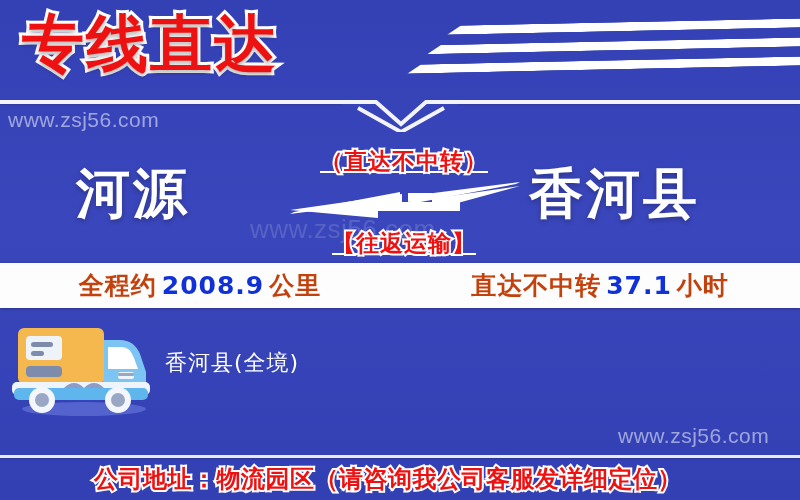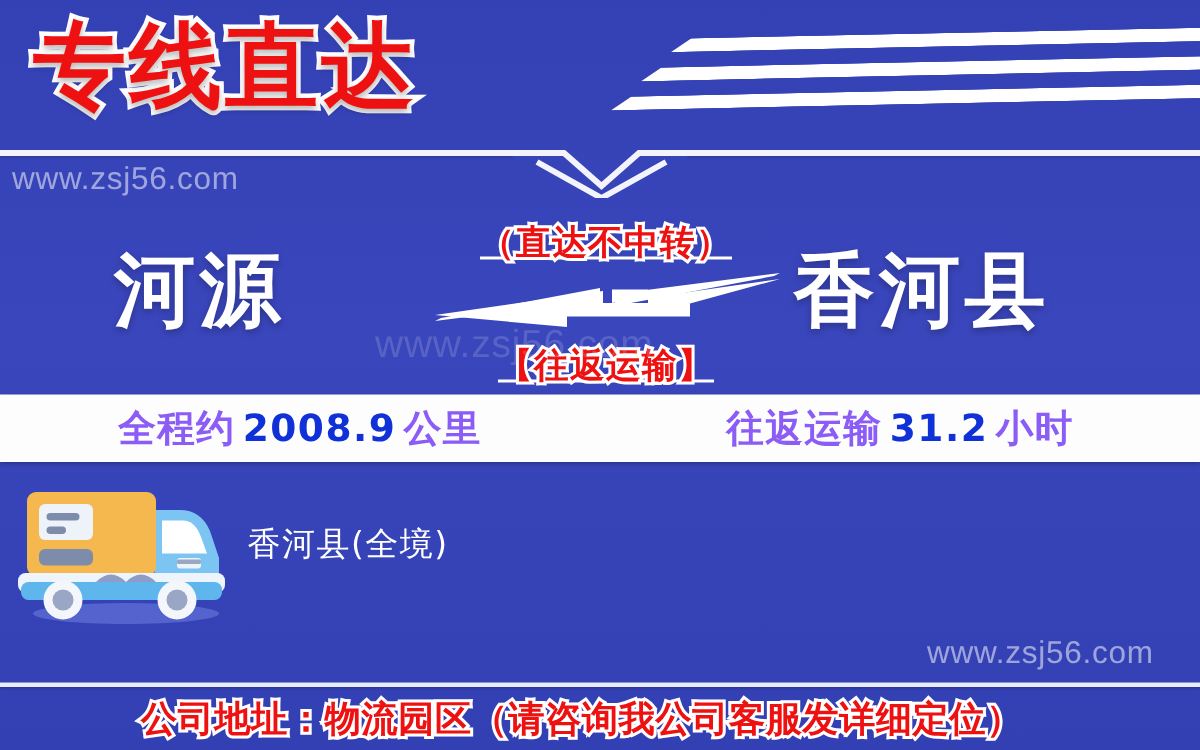--- a/index.html
+++ b/index.html
@@ -77,21 +77,21 @@
   
   .infobar{
     position:absolute;left:0;top:263px;width:800px;height:45px;
     background:#fdfdfd;
     box-shadow:0 1px 3px rgba(0,0,0,.25);
     display:flex;align-items:center;
   }
   .infoseg{flex:1;text-align:center;white-space:nowrap;
     font-size:25px;font-weight:bold;letter-spacing:1px;
     font-family:"DejaVu Sans","Liberation Sans",sans-serif;}
-  .infoseg .lab{color:#8b5cf6;}
+  .infoseg .lab{color:#c2410c;}
   .infoseg .num{color:#1030d8;padding:0 5px;text-align:center;}
 
   
   .coverage{position:absolute;left:0;top:312px;width:800px;height:110px;padding-left:26px;}
   .truck{position:absolute;left:8px;top:2px;}
   .cov-text{position:absolute;left:165px;top:36px;
     color:#ffffff;font-size:22px;letter-spacing:1px;white-space:nowrap;
     font-family:"DejaVu Sans","Liberation Sans",sans-serif;}
 
   
@@ -154,21 +154,21 @@
     </div>
 
     <div class="city dest">香河县</div>
   </div>
 
   <div class="infobar">
     <div class="infoseg">
       <span class="lab">全程约</span><span class="num">2008.9</span><span class="lab">公里</span>
     </div>
     <div class="infoseg">
-      <span class="lab">往返运输</span><span class="num">31.2</span><span class="lab">小时</span>
+      <span class="lab">直达不中转</span><span class="num">37.1</span><span class="lab">小时</span>
     </div>
   </div>
 
   <div class="coverage">
     <svg class="truck" width="150" height="104" viewBox="0 0 150 104">
       <ellipse cx="76" cy="95" rx="62" ry="7" fill="#5f6fd4" opacity="0.75"></ellipse>
       <path d="M95 26 L112 26 Q126 26 132 40 L138 58 L138 74 L95 74 Z" fill="#7cc4f2"></path>
       <path d="M100 33 L114 33 Q122 33 126 44 L130 55 L100 55 Z" fill="#ffffff"></path>
       <rect x="110" y="58" width="16" height="7" rx="2" fill="#edf3fb"></rect>
       <rect x="110" y="59" width="16" height="3" rx="1" fill="#9aa7c4"></rect>

